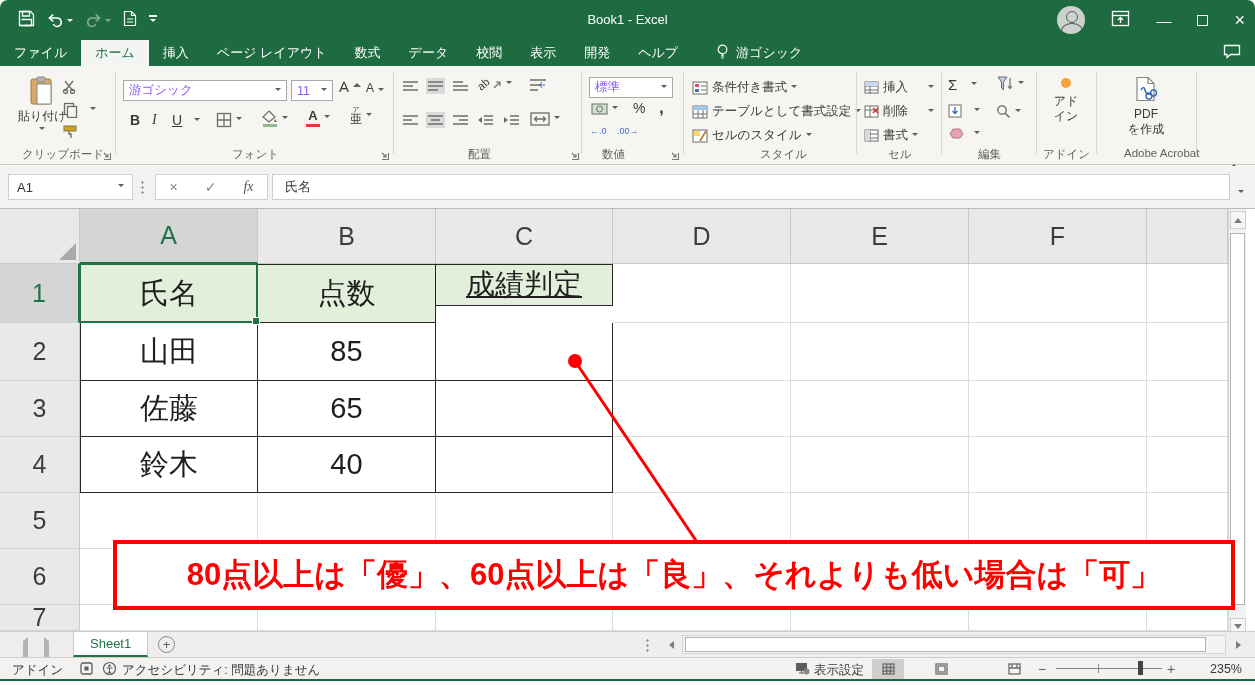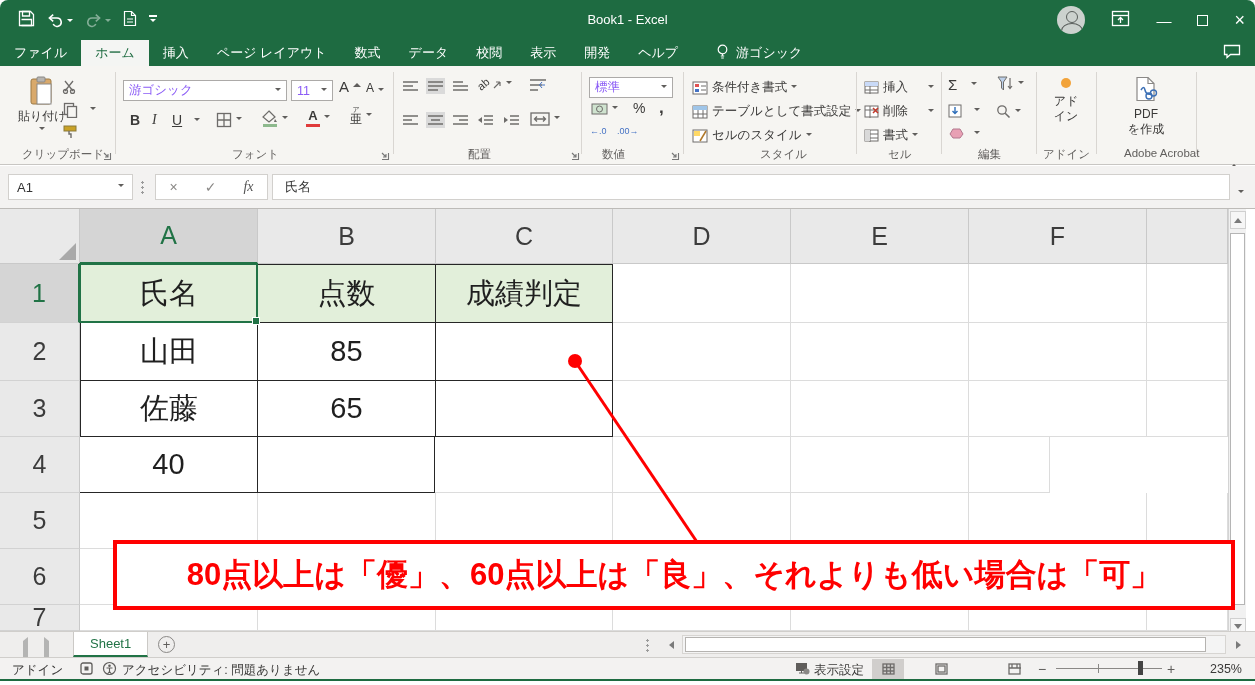--- a/index.html
+++ b/index.html
@@ -560,21 +560,21 @@
         <div class="ch" style="width: 177px; height: 55px; flex: 0 0 auto;">C</div>
         <div class="ch" style="width: 178px; height: 55px; flex: 0 0 auto;">D</div>
         <div class="ch" style="width: 178px; height: 55px; flex: 0 0 auto;">E</div>
         <div class="ch" style="width: 178px; height: 55px; flex: 0 0 auto;">F</div>
         <div class="ch" style="width: 81px; height: 55px; flex: 0 0 auto;"></div>
       </div>
       <div class="grow">
         <div class="rh selrow" style="width: 80px; height: 59px; flex: 0 0 auto;">1</div>
         <div class="cl tbl l0 t0 fill" style="width: 178px; height: 59px; flex: 0 0 auto;">氏名</div>
         <div class="cl tbl t0 fill" style="width: 178px; height: 59px; flex: 0 0 auto;">点数</div>
-        <div class="cl tbl t0 fill" style="width: 177px; height: 59px; flex: 0 0 auto;">成績判定</div>
+        <div class="cl tbl t0 fill" style="width: 177px; height: 42px; flex: 0 0 auto; text-decoration: underline;">成績判定</div>
         <div class="cl" style="width: 178px; height: 59px; flex: 0 0 auto;"></div>
         <div class="cl" style="width: 178px; height: 59px; flex: 0 0 auto;"></div>
         <div class="cl" style="width: 178px; height: 59px; flex: 0 0 auto;"></div>
         <div class="cl" style="width: 81px; height: 59px; flex: 0 0 auto;"></div>
       </div>
       <div class="grow">
         <div class="rh" style="width: 80px; height: 58px; flex: 0 0 auto;">2</div>
         <div class="cl tbl l0" style="width: 178px; height: 58px; flex: 0 0 auto;">山田</div>
         <div class="cl tbl" style="width: 178px; height: 58px; flex: 0 0 auto;">85</div>
         <div class="cl tbl" style="width: 177px; height: 58px; flex: 0 0 auto;"></div>
@@ -588,20 +588,21 @@
         <div class="cl tbl l0" style="width: 178px; height: 56px; flex: 0 0 auto;">佐藤</div>
         <div class="cl tbl" style="width: 178px; height: 56px; flex: 0 0 auto;">65</div>
         <div class="cl tbl" style="width: 177px; height: 56px; flex: 0 0 auto;"></div>
         <div class="cl" style="width: 178px; height: 56px; flex: 0 0 auto;"></div>
         <div class="cl" style="width: 178px; height: 56px; flex: 0 0 auto;"></div>
         <div class="cl" style="width: 178px; height: 56px; flex: 0 0 auto;"></div>
         <div class="cl" style="width: 81px; height: 56px; flex: 0 0 auto;"></div>
       </div>
       <div class="grow">
         <div class="rh" style="width: 80px; height: 56px; flex: 0 0 auto;">4</div>
+        <div class="cl tbl l0" style="width: 178px; height: 56px; flex: 0 0 auto;">鈴木</div>
         <div class="cl tbl" style="width: 178px; height: 56px; flex: 0 0 auto;">40</div>
         <div class="cl tbl" style="width: 177px; height: 56px; flex: 0 0 auto;"></div>
         <div class="cl" style="width: 178px; height: 56px; flex: 0 0 auto;"></div>
         <div class="cl" style="width: 178px; height: 56px; flex: 0 0 auto;"></div>
         <div class="cl" style="width: 178px; height: 56px; flex: 0 0 auto;"></div>
         <div class="cl" style="width: 81px; height: 56px; flex: 0 0 auto;"></div>
       </div>
       <div class="grow">
         <div class="rh" style="width: 80px; height: 56px; flex: 0 0 auto;">5</div>
         <div class="cl" style="width: 178px; height: 56px; flex: 0 0 auto;"></div>

